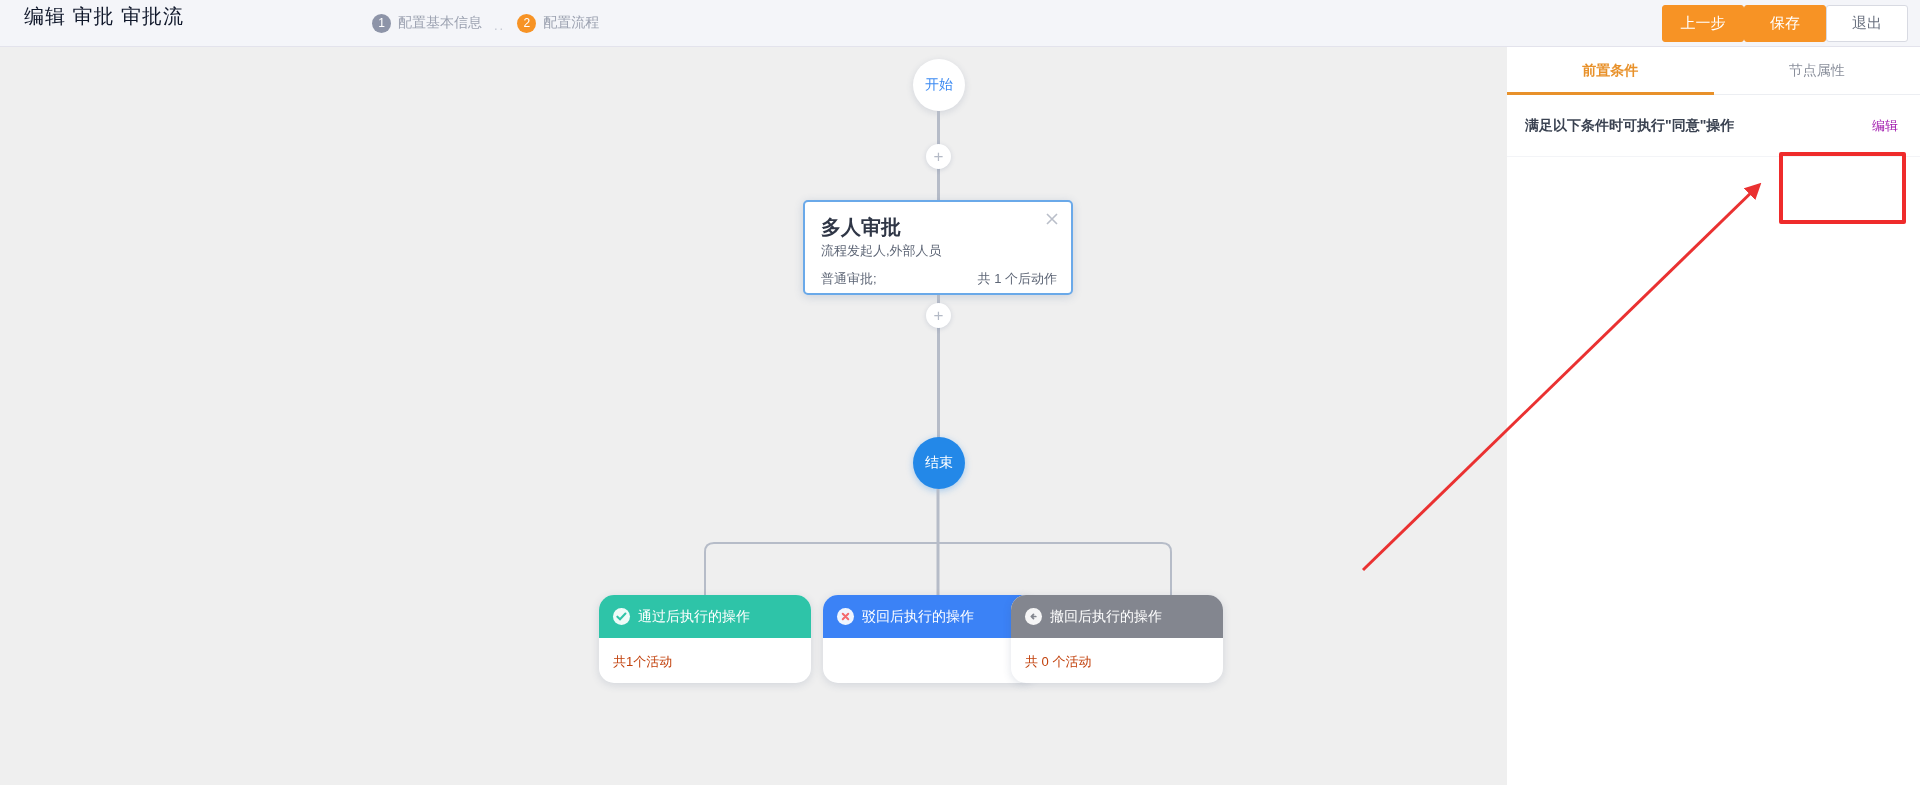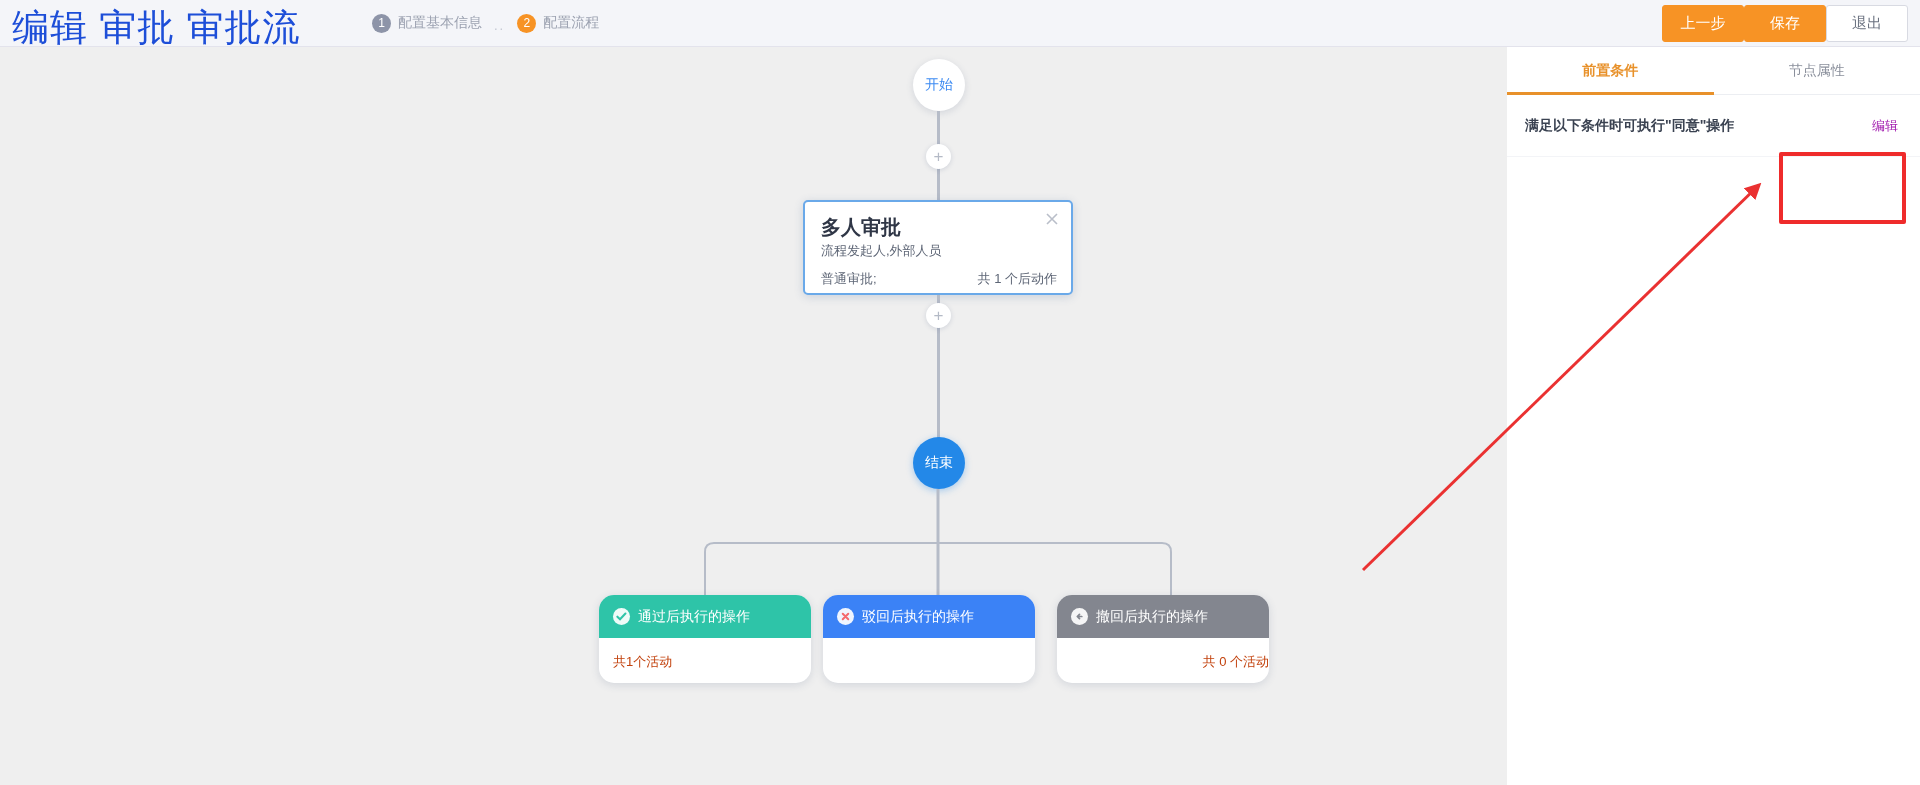--- a/index.html
+++ b/index.html
@@ -13,22 +13,22 @@
 
   
   .header {
     position: absolute; left: 0; top: 0;
     width: 1920px; height: 47px;
     background: #f4f5f9;
     border-bottom: 1px solid #e3e3ec;
     box-sizing: border-box;
   }
   .page-title {
-    position: absolute; left: 12px; top: 3px;
-    font-size: 37px; color: #1d4ed8; letter-spacing: 1px;
+    position: absolute; left: 24px; top: 3px;
+    font-size: 20px; color: #0f172a; letter-spacing: 1px;
     white-space: nowrap;
   }
   .steps {
     position: absolute; left: 372px; top: 8px;
     display: flex; align-items: center; height: 30px;
   }
   .step { display: flex; align-items: center; }
   .step-num {
     width: 19px; height: 19px; border-radius: 50%;
     color: #fff; font-size: 12px;
@@ -265,21 +265,21 @@
       <div class="action-head head-red">
         <span class="ic">
           <svg width="11" height="11" viewBox="0 0 12 12">
               <path d="M3 3 L9 9 M9 3 L3 9" stroke="#f4696e" stroke-width="2.2" fill="none" stroke-linecap="round"></path>
             </svg>
         </span>
         <span>驳回后执行的操作</span>
       </div>
     </div>
 
-    <div class="action-card" style="left:1057px; top:548px;text-align:right;">
+    <div class="action-card" style="left:1011px; top:548px;">
       <div class="action-head head-gray">
         <span class="ic">
           <svg width="11" height="11" viewBox="0 0 12 12">
               <path d="M8.5 6 L4 6 M6 3.6 L3.6 6 L6 8.4" stroke="#83868f" stroke-width="1.9" fill="none" stroke-linecap="round" stroke-linejoin="round"></path>
             </svg>
         </span>
         <span>撤回后执行的操作</span>
       </div>
       <div class="action-body">共 0 个活动</div>
     </div>

